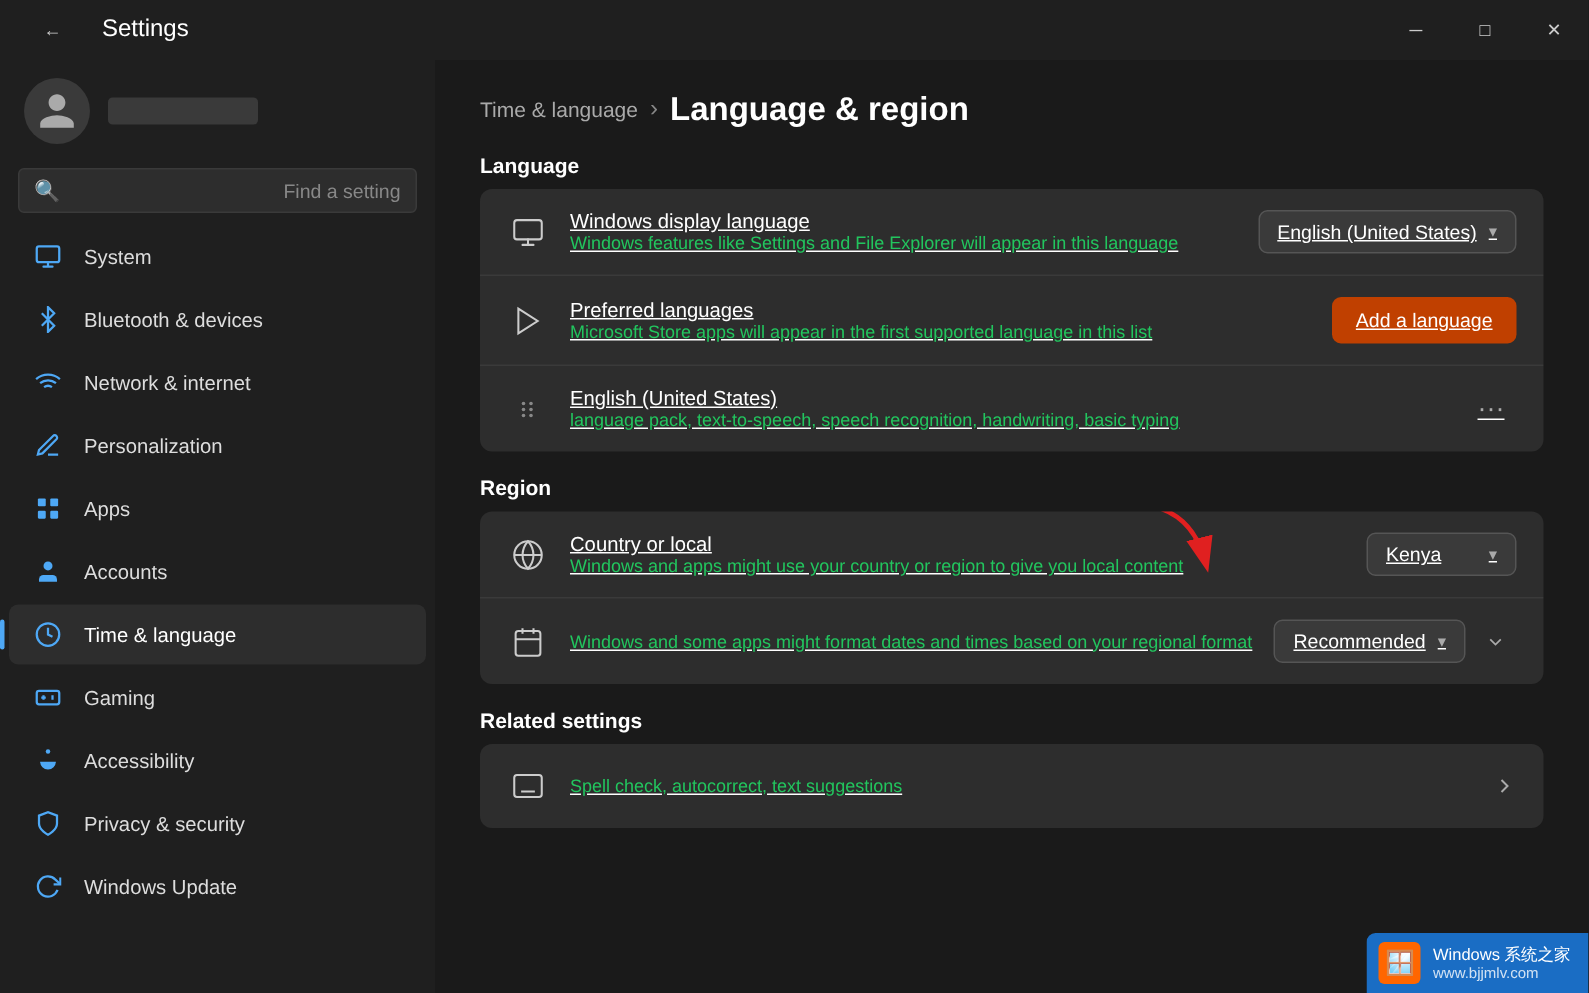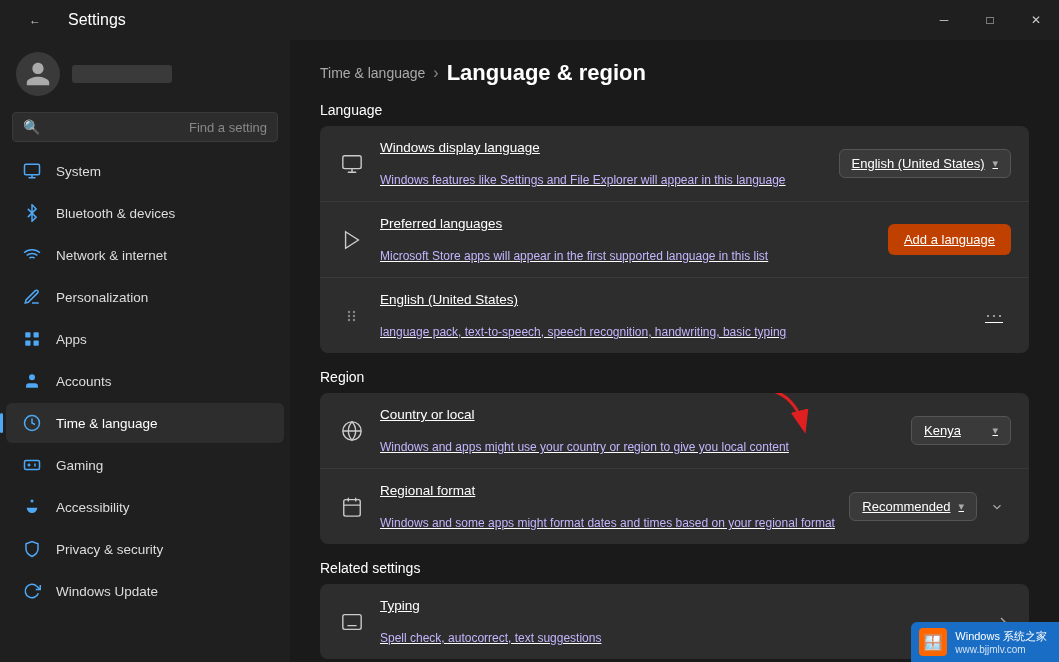--- a/index.html
+++ b/index.html
@@ -165,21 +165,21 @@
     .breadcrumb .current {
       font-size: 22px;
       font-weight: 600;
       color: #fff;
     }
     .breadcrumb .separator { font-size: 16px; color: #888; }
     .breadcrumb .parent { font-size: 14px; color: #aaa; cursor: pointer; }
 
     .section-title {
       font-size: 14px;
-      font-weight: 400;
+      font-weight: 700;
       color: #fff;
       margin: 16px 0 8px 0;
     }
 
     .card {
       background: #2d2d2d;
       border-radius: 8px;
       margin-bottom: 4px;
       overflow: hidden;
     }
@@ -203,22 +203,22 @@
       font-size: 18px;
     }
     .card-row-text { flex: 1; }
     .card-row-label {
       font-size: 13.5px;
       color: #fff;
       font-weight: 500;
     }
     .card-row-desc {
       font-size: 12px;
-      color: #c4b5fd;
-      margin-top: 18px;
+      color: #22c55e;
+      margin-top: 0;
     }
     .card-row-control {
       display: flex;
       align-items: center;
       gap: 6px;
     }
     .dropdown {
       background: #3a3a3a;
       border: 1px solid #555;
       border-radius: 6px;
@@ -539,21 +539,20 @@
       <div class="card-row">
         <div class="card-row-icon">
           <svg width="22" height="22" viewBox="0 0 24 24" fill="none" stroke="#ccc" stroke-width="1.5">
               <rect x="3" y="4" width="18" height="18" rx="2"></rect>
               <line x1="16" y1="2" x2="16" y2="6"></line>
               <line x1="8" y1="2" x2="8" y2="6"></line>
               <line x1="3" y1="10" x2="21" y2="10"></line>
             </svg>
         </div>
         <div class="card-row-text">
-          <div class="card-row-label">Regional format</div>
           <div class="card-row-desc">Windows and some apps might format dates and times based on your regional format</div>
         </div>
         <div class="card-row-control">
           <div class="dropdown dropdown-sm">
             <span>Recommended</span>
             <span class="dropdown-chevron">▾</span>
           </div>
           <div class="expand-btn">
             <svg width="14" height="14" viewBox="0 0 24 24" fill="none" stroke="#aaa" stroke-width="2">
                 <polyline points="6 9 12 15 18 9"></polyline>
@@ -567,21 +566,20 @@
 
     <div class="card">
       <div class="card-row">
         <div class="card-row-icon">
           <svg width="22" height="22" viewBox="0 0 24 24" fill="none" stroke="#ccc" stroke-width="1.5">
               <rect x="2" y="4" width="20" height="16" rx="2"></rect>
               <path d="M6 8h.01M10 8h.01M14 8h.01M18 8h.01M8 12h.01M12 12h.01M16 12h.01M7 16h10"></path>
             </svg>
         </div>
         <div class="card-row-text">
-          <div class="card-row-label">Typing</div>
           <div class="card-row-desc">Spell check, autocorrect, text suggestions</div>
         </div>
         <div class="card-row-control">
           <svg width="16" height="16" viewBox="0 0 24 24" fill="none" stroke="#aaa" stroke-width="2">
               <polyline points="9 18 15 12 9 6"></polyline>
             </svg>
         </div>
       </div>
     </div>
   </div>

